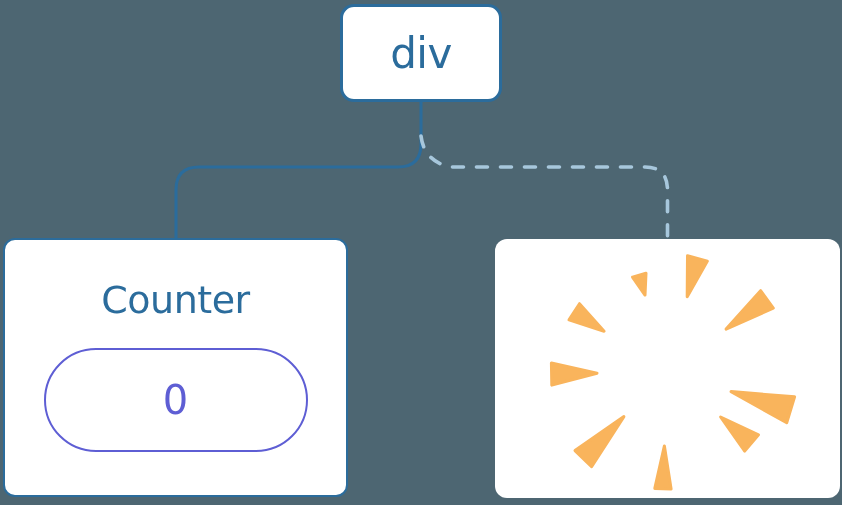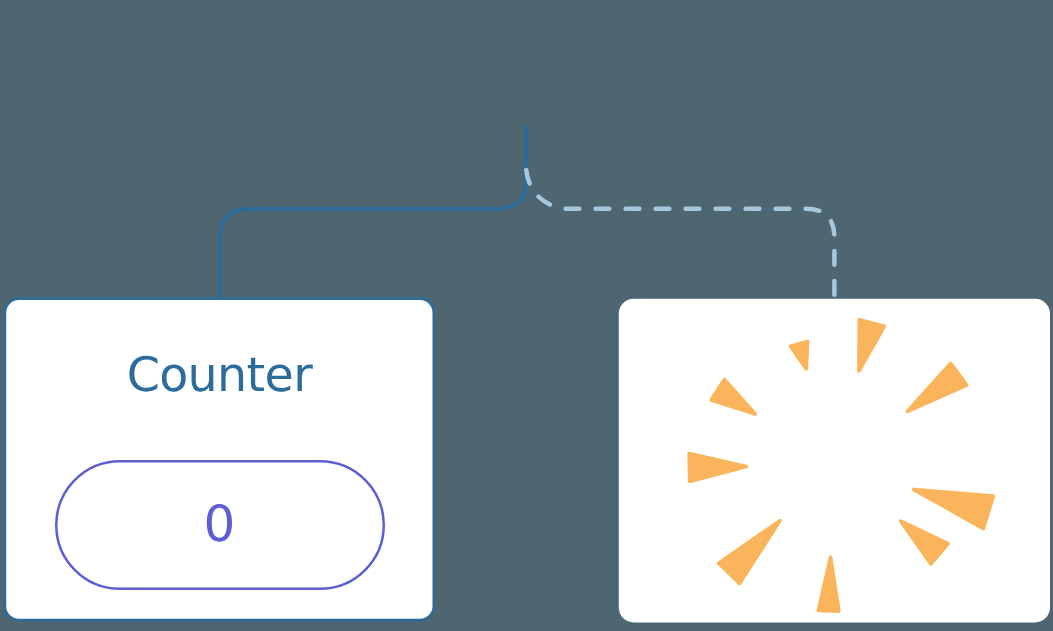--- a/index.html
+++ b/index.html
@@ -47,21 +47,20 @@
   .root-label {
     color: #2B6C9C;
     font-size: 42px;
     letter-spacing: -0.5px;
   }
   .card {
     position: absolute;
     background: #FFFFFF;
     border-radius: 12px;
     box-sizing: border-box;
-    gap: 20px;
   }
   .card.counter {
     left: 3px; top: 238px;
     width: 345px; height: 259px;
     border: 2.5px solid #2B6C9C;
     display: flex;
     flex-direction: column;
     align-items: center;
   }
   .counter-title {
@@ -116,20 +115,23 @@
 </head>
 <body>
 
 <div class="canvas">
 
   <svg class="edges" viewBox="0 0 842 505" aria-hidden="true">
     <path class="edge-solid" d="M 421 101 L 421 144 Q 421 167 398 167 L 199 167 Q 176 167 176 190 L 176 240"></path>
     <path class="edge-dashed" d="M 421 136 Q 424 161 450 167 L 645 167 Q 667.5 167 667.5 190 L 667.5 241"></path>
   </svg>
 
+  <div class="node-root">
+    <span class="root-label">div</span>
+  </div>
 
   <div class="card counter">
     <div class="counter-title">Counter</div>
     <div class="pill">
       <div class="pill-value">0</div>
     </div>
   </div>
 
   <div class="card poof">
     <svg class="poof-svg" viewBox="0 0 345 259" aria-hidden="true">

